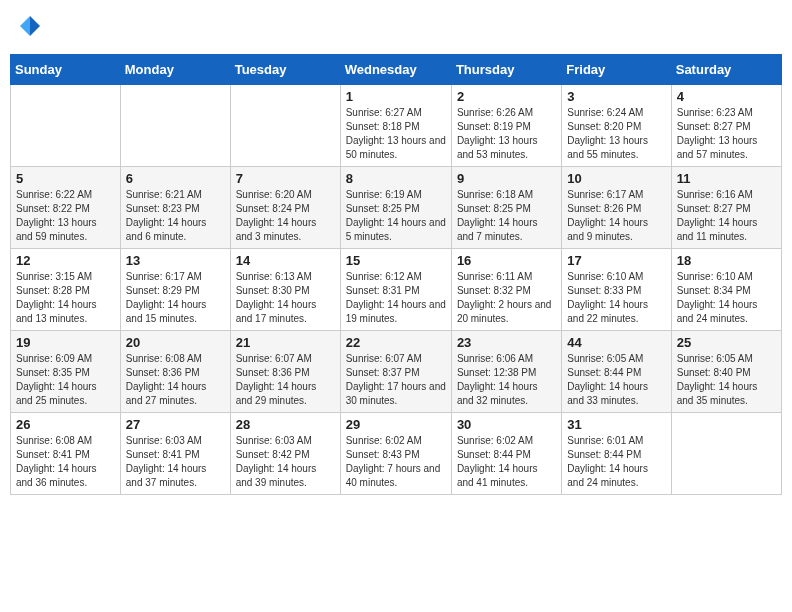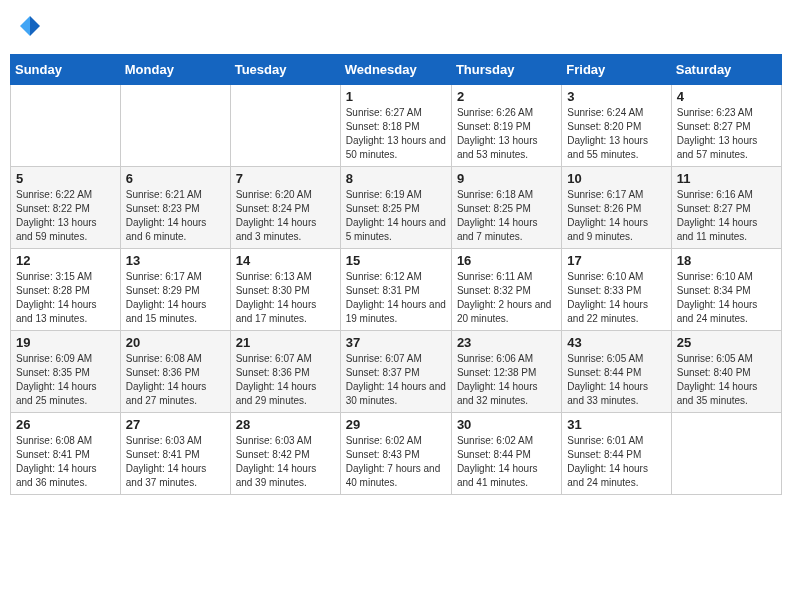--- a/index.html
+++ b/index.html
@@ -299,37 +299,37 @@
         </td>
         <td>
           <span class="day-number">21</span>
           <div class="cell-text">
             <div>Sunrise: 6:07 AM</div>
             <div>Sunset: 8:36 PM</div>
             <div>Daylight: 14 hours and 29 minutes.</div>
           </div>
         </td>
         <td>
-          <span class="day-number">37</span>
+          <span class="day-number">22</span>
           <div class="cell-text">
             <div>Sunrise: 6:07 AM</div>
             <div>Sunset: 8:37 PM</div>
-            <div>Daylight: 14 hours and 30 minutes.</div>
+            <div>Daylight: 17 hours and 30 minutes.</div>
           </div>
         </td>
         <td>
           <span class="day-number">23</span>
           <div class="cell-text">
             <div>Sunrise: 6:06 AM</div>
             <div>Sunset: 12:38 PM</div>
             <div>Daylight: 14 hours and 32 minutes.</div>
           </div>
         </td>
         <td>
-          <span class="day-number">43</span>
+          <span class="day-number">44</span>
           <div class="cell-text">
             <div>Sunrise: 6:05 AM</div>
             <div>Sunset: 8:44 PM</div>
             <div>Daylight: 14 hours and 33 minutes.</div>
           </div>
         </td>
         <td>
           <span class="day-number">25</span>
           <div class="cell-text">
             <div>Sunrise: 6:05 AM</div>

